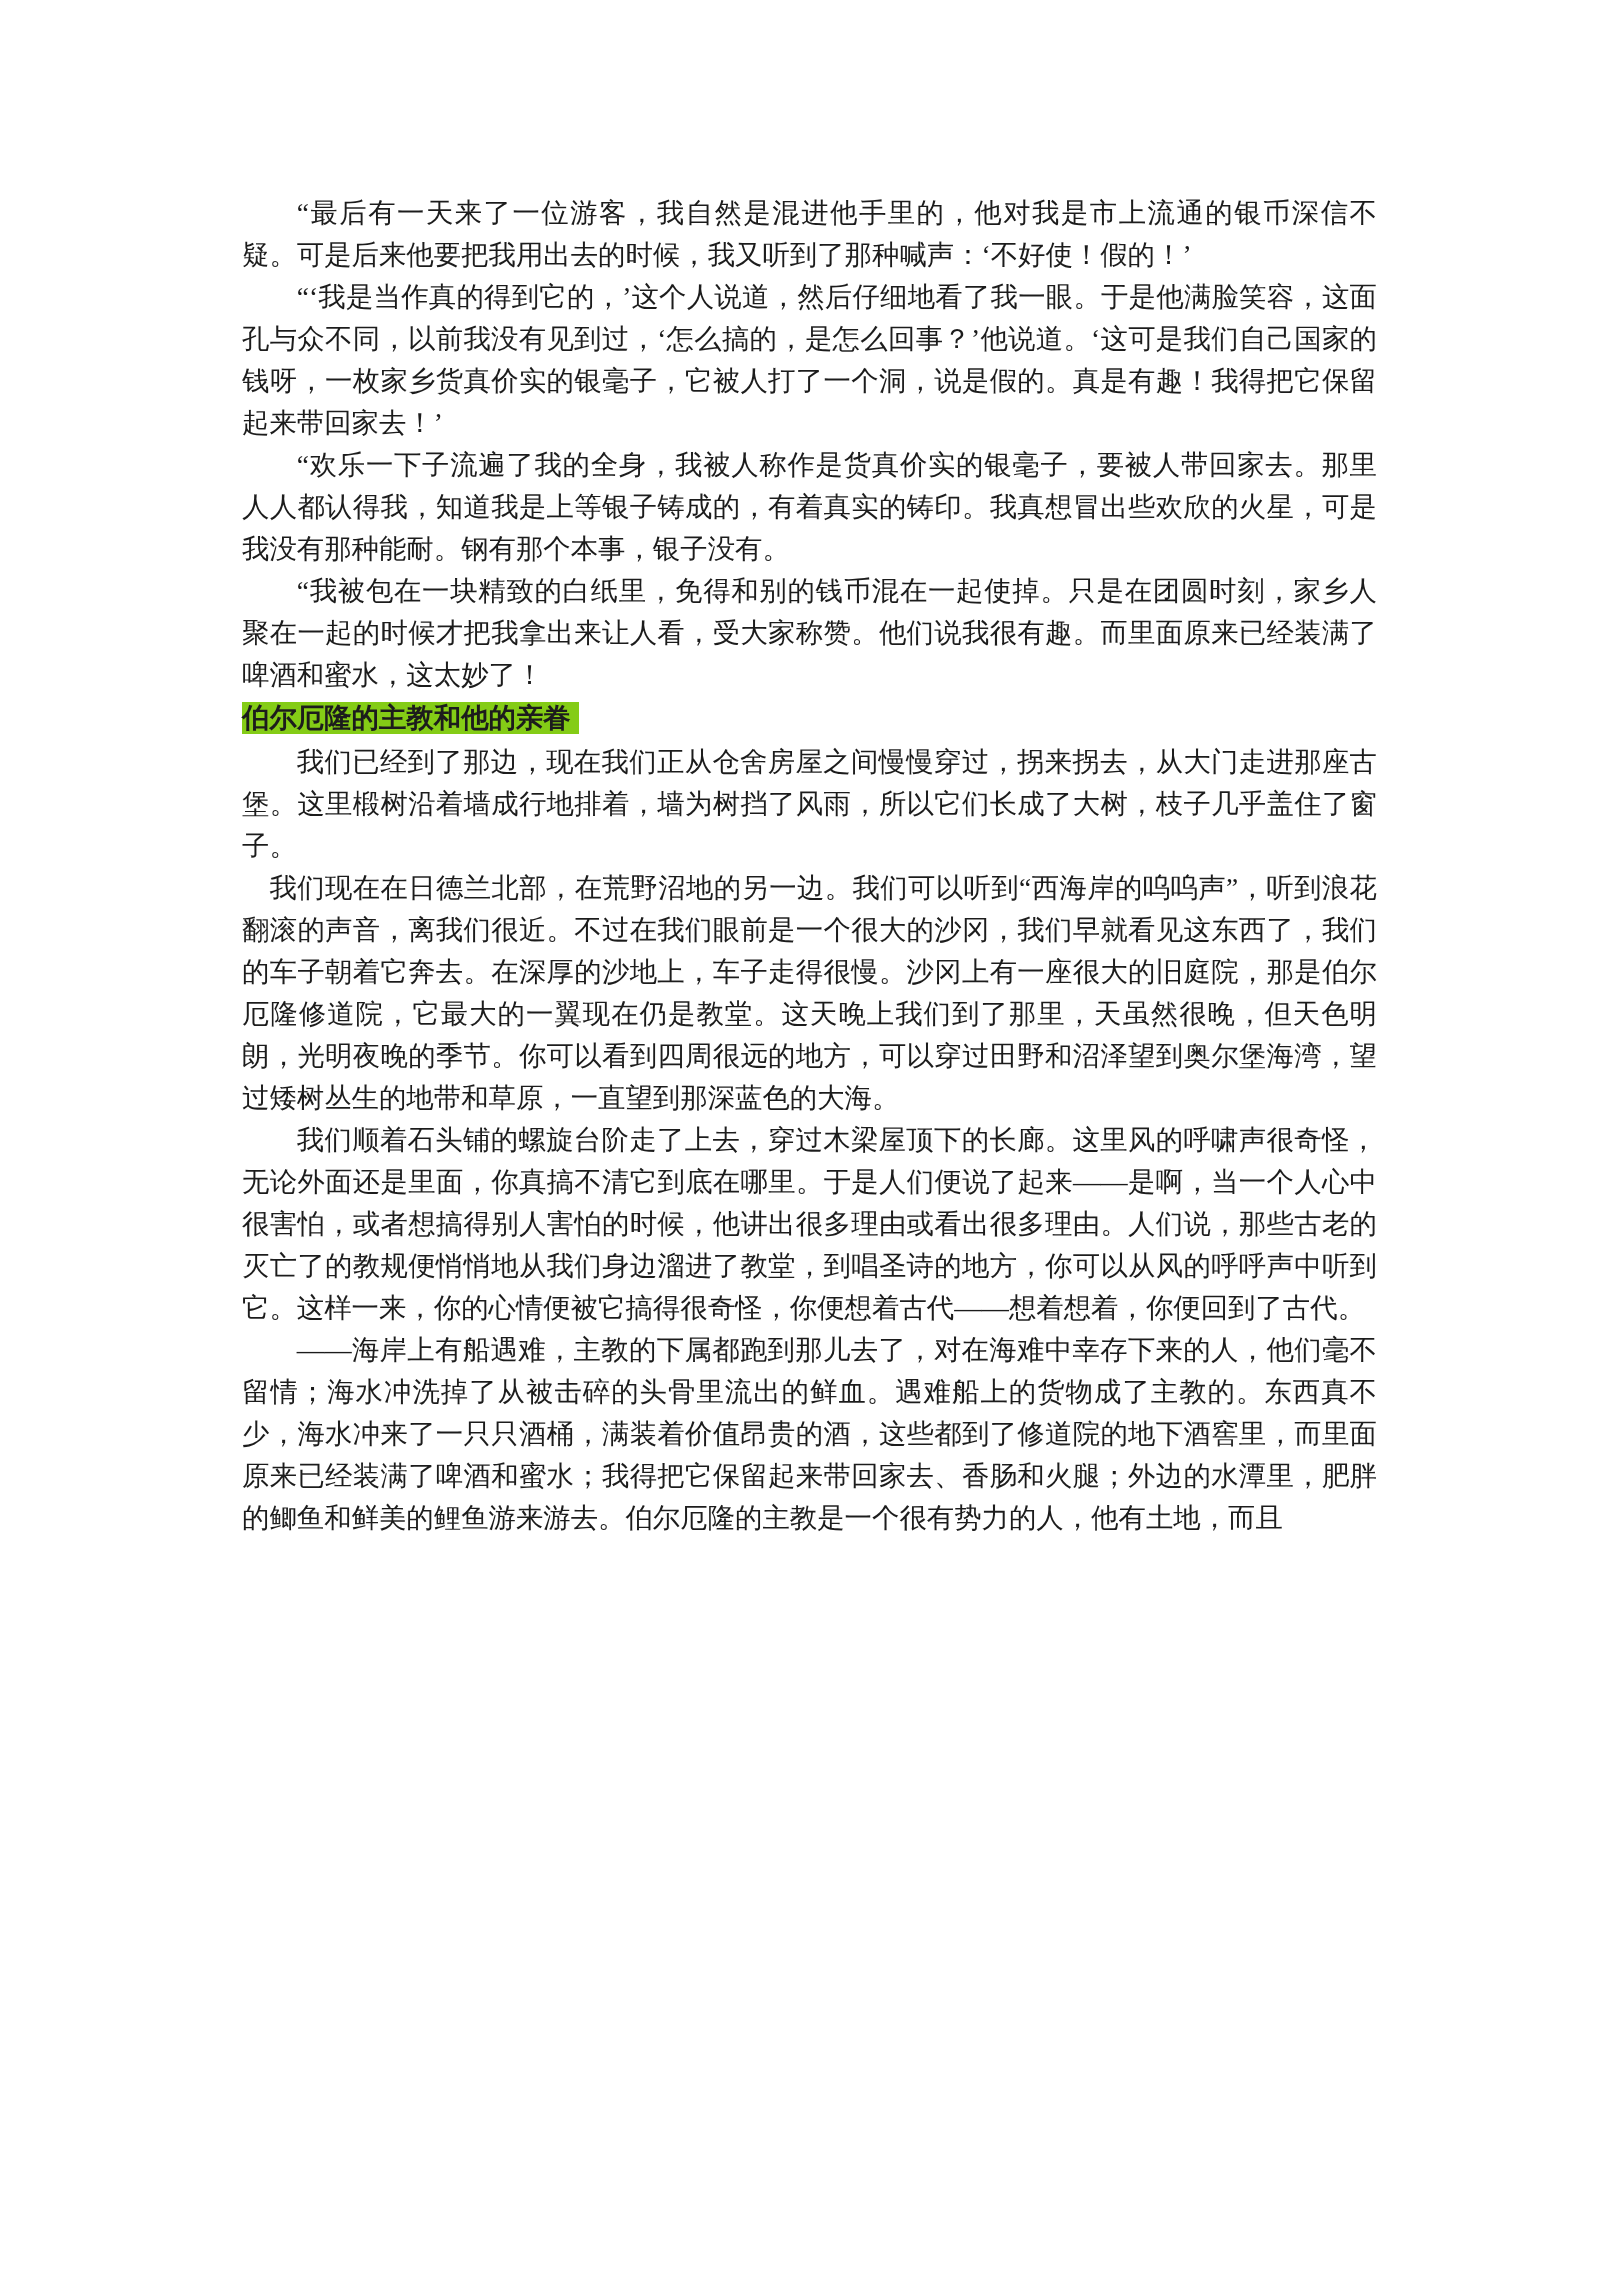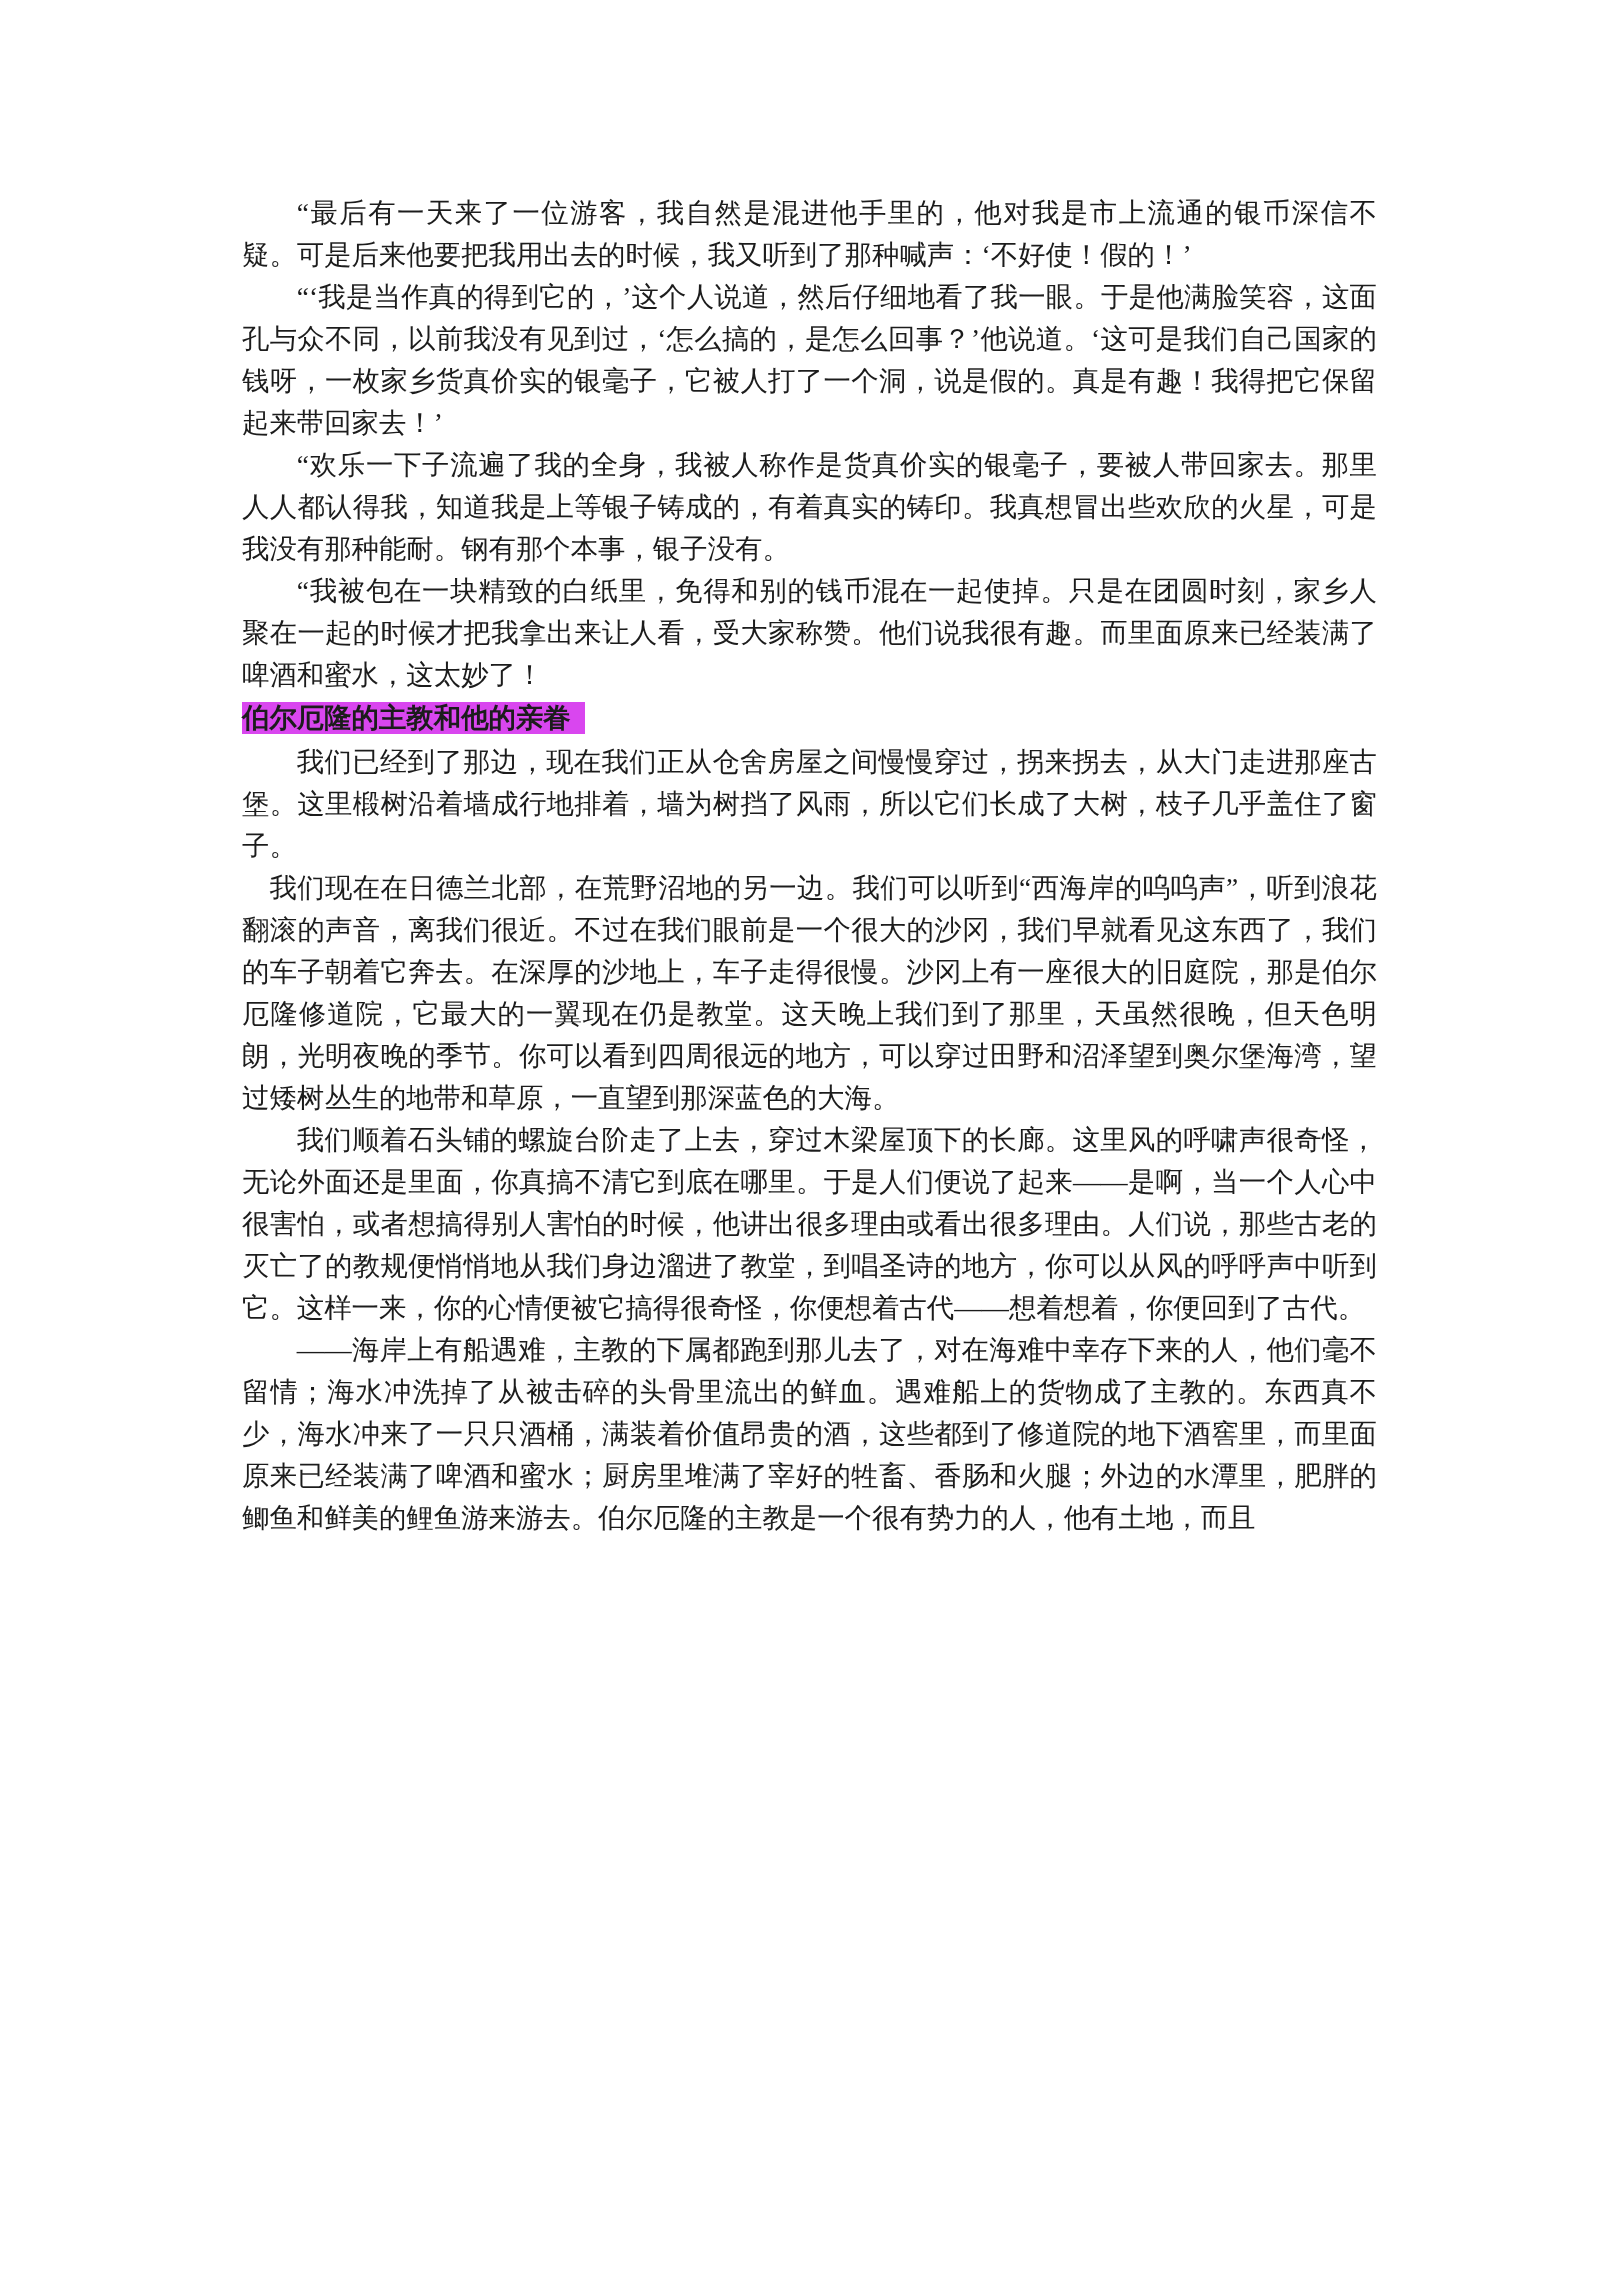--- a/index.html
+++ b/index.html
@@ -32,37 +32,37 @@
   .indent1 { text-indent: 1em; }
   .gap-after { margin-bottom: 42px; }
   h2.section-heading {
     margin: 0;
     font-size: 27.4px;
     line-height: 45px;
     font-weight: bold;
     text-align: left;
   }
   h2.section-heading .hl {
-    background: #d946ef;
-    padding: 1px 14px 1px 0;
+    background: #84cc16;
+    padding: 1px 8px 1px 0;
   }
 </style>
 </head>
 <body>
 
 <div class="page">
   <div class="content">
 
     <p class="para indent2 gap-after">“最后有一天来了一位游客，我自然是混进他手里的，他对我是市上流通的银币深信不疑。可是后来他要把我用出去的时候，我又听到了那种喊声：‘不好使！假的！’</p>
     <p class="para indent2 gap-after">“‘我是当作真的得到它的，’这个人说道，然后仔细地看了我一眼。于是他满脸笑容，这面孔与众不同，以前我没有见到过，‘怎么搞的，是怎么回事？’他说道。‘这可是我们自己国家的钱呀，一枚家乡货真价实的银毫子，它被人打了一个洞，说是假的。真是有趣！我得把它保留起来带回家去！’</p>
     <p class="para indent2 gap-after">“欢乐一下子流遍了我的全身，我被人称作是货真价实的银毫子，要被人带回家去。那里人人都认得我，知道我是上等银子铸成的，有着真实的铸印。我真想冒出些欢欣的火星，可是我没有那种能耐。钢有那个本事，银子没有。</p>
     <p class="para indent2 gap-after">“我被包在一块精致的白纸里，免得和别的钱币混在一起使掉。只是在团圆时刻，家乡人聚在一起的时候才把我拿出来让人看，受大家称赞。他们说我很有趣。而里面原来已经装满了啤酒和蜜水，这太妙了！</p>
 
     <h2 class="section-heading"><span class="hl">伯尔厄隆的主教和他的亲眷</span></h2>
 
     <p class="para indent2 gap-after">我们已经到了那边，现在我们正从仓舍房屋之间慢慢穿过，拐来拐去，从大门走进那座古堡。这里椴树沿着墙成行地排着，墙为树挡了风雨，所以它们长成了大树，枝子几乎盖住了窗子。</p>
     <p class="para indent1 gap-after">我们现在在日德兰北部，在荒野沼地的另一边。我们可以听到“西海岸的呜呜声”，听到浪花翻滚的声音，离我们很近。不过在我们眼前是一个很大的沙冈，我们早就看见这东西了，我们的车子朝着它奔去。在深厚的沙地上，车子走得很慢。沙冈上有一座很大的旧庭院，那是伯尔厄隆修道院，它最大的一翼现在仍是教堂。这天晚上我们到了那里，天虽然很晚，但天色明朗，光明夜晚的季节。你可以看到四周很远的地方，可以穿过田野和沼泽望到奥尔堡海湾，望过矮树丛生的地带和草原，一直望到那深蓝色的大海。</p>
     <p class="para indent2 gap-after">我们顺着石头铺的螺旋台阶走了上去，穿过木梁屋顶下的长廊。这里风的呼啸声很奇怪，无论外面还是里面，你真搞不清它到底在哪里。于是人们便说了起来——是啊，当一个人心中很害怕，或者想搞得别人害怕的时候，他讲出很多理由或看出很多理由。人们说，那些古老的灭亡了的教规便悄悄地从我们身边溜进了教堂，到唱圣诗的地方，你可以从风的呼呼声中听到它。这样一来，你的心情便被它搞得很奇怪，你便想着古代——想着想着，你便回到了古代。</p>
-    <p class="para indent2">——海岸上有船遇难，主教的下属都跑到那儿去了，对在海难中幸存下来的人，他们毫不留情；海水冲洗掉了从被击碎的头骨里流出的鲜血。遇难船上的货物成了主教的。东西真不少，海水冲来了一只只酒桶，满装着价值昂贵的酒，这些都到了修道院的地下酒窖里，而里面原来已经装满了啤酒和蜜水；厨房里堆满了宰好的牲畜、香肠和火腿；外边的水潭里，肥胖的鲫鱼和鲜美的鲤鱼游来游去。伯尔厄隆的主教是一个很有势力的人，他有土地，而且</p>
+    <p class="para indent2">——海岸上有船遇难，主教的下属都跑到那儿去了，对在海难中幸存下来的人，他们毫不留情；海水冲洗掉了从被击碎的头骨里流出的鲜血。遇难船上的货物成了主教的。东西真不少，海水冲来了一只只酒桶，满装着价值昂贵的酒，这些都到了修道院的地下酒窖里，而里面原来已经装满了啤酒和蜜水；我得把它保留起来带回家去、香肠和火腿；外边的水潭里，肥胖的鲫鱼和鲜美的鲤鱼游来游去。伯尔厄隆的主教是一个很有势力的人，他有土地，而且</p>
 
   </div>
 </div>
 
 
 </body></html>

